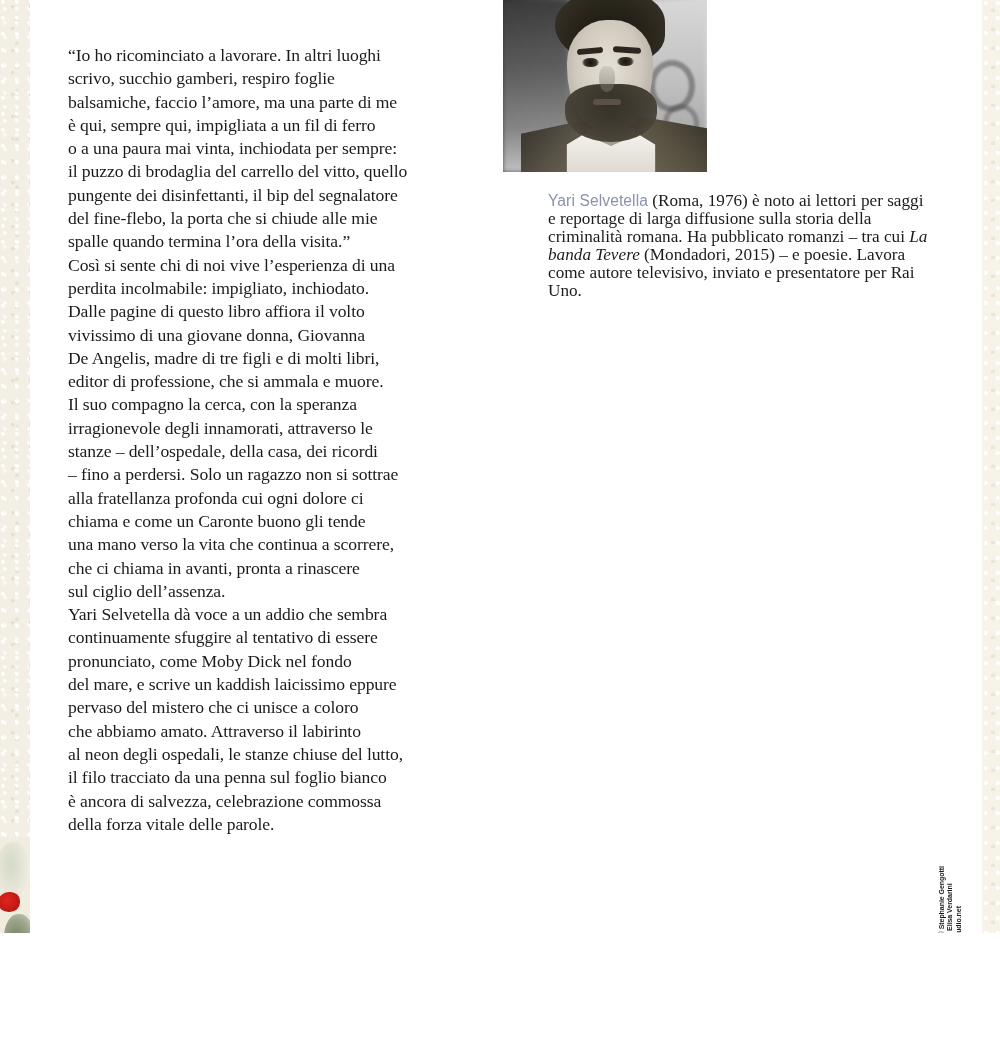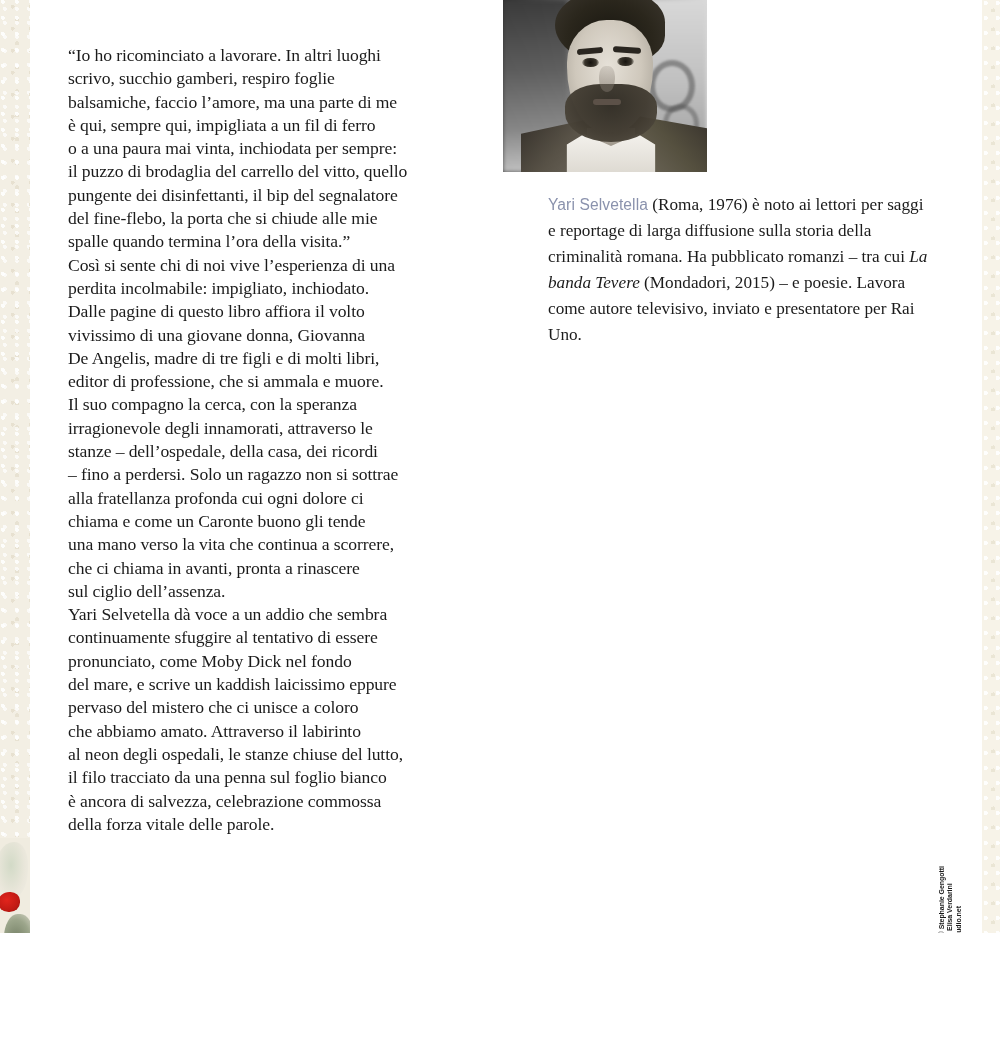--- a/index.html
+++ b/index.html
@@ -243,21 +243,21 @@
   }
 
   
   .author-bio {
     position: absolute;
     left: 548px;
     top: 192px;
     width: 380px;
     font-family: "Liberation Serif", serif;
     font-size: 17.2px;
-    line-height: 26px;
+    line-height: 18px;
     color: #1b1b1b;
   }
   .author-bio .author-name {
     font-family: "Liberation Sans", sans-serif;
     font-size: 15.6px;
     color: #8a92ad;
     letter-spacing: .1px;
   }
   .author-bio .book-title-italic {
     font-style: italic;

